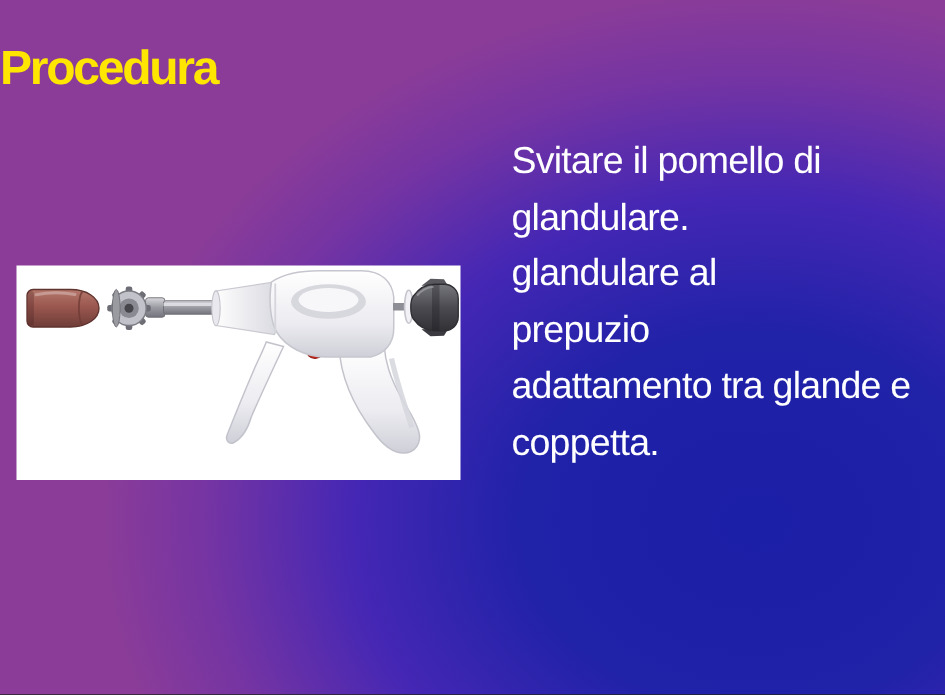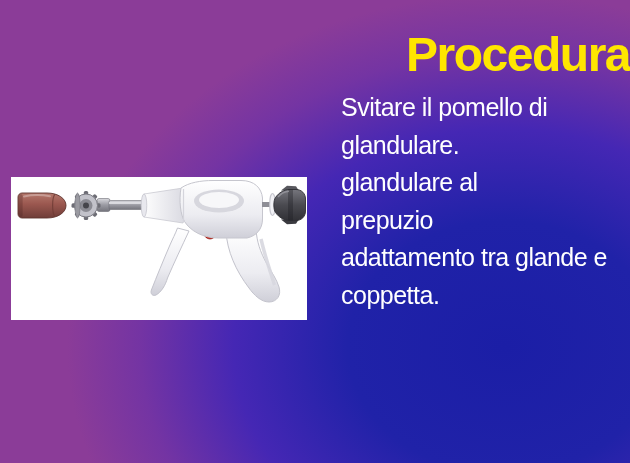--- a/index.html
+++ b/index.html
@@ -21,22 +21,22 @@
         #7434a3 70%,
         #8b3c98 84%,
         #8b3c98 100%);
   }
   .slide-title {
     position: absolute;
     top: 27px;
     left: 0;
     width: 100%;
     margin: 0;
-    text-align: right;
-    font-size: 48px;
+    text-align: left;
+    font-size: 32px;
     font-weight: bold;
     letter-spacing: -1.5px;
     color: #ffe600;
   }
   .image-box {
     position: absolute;
     left: 11px;
     top: 177px;
     width: 296px;
     height: 143px;

